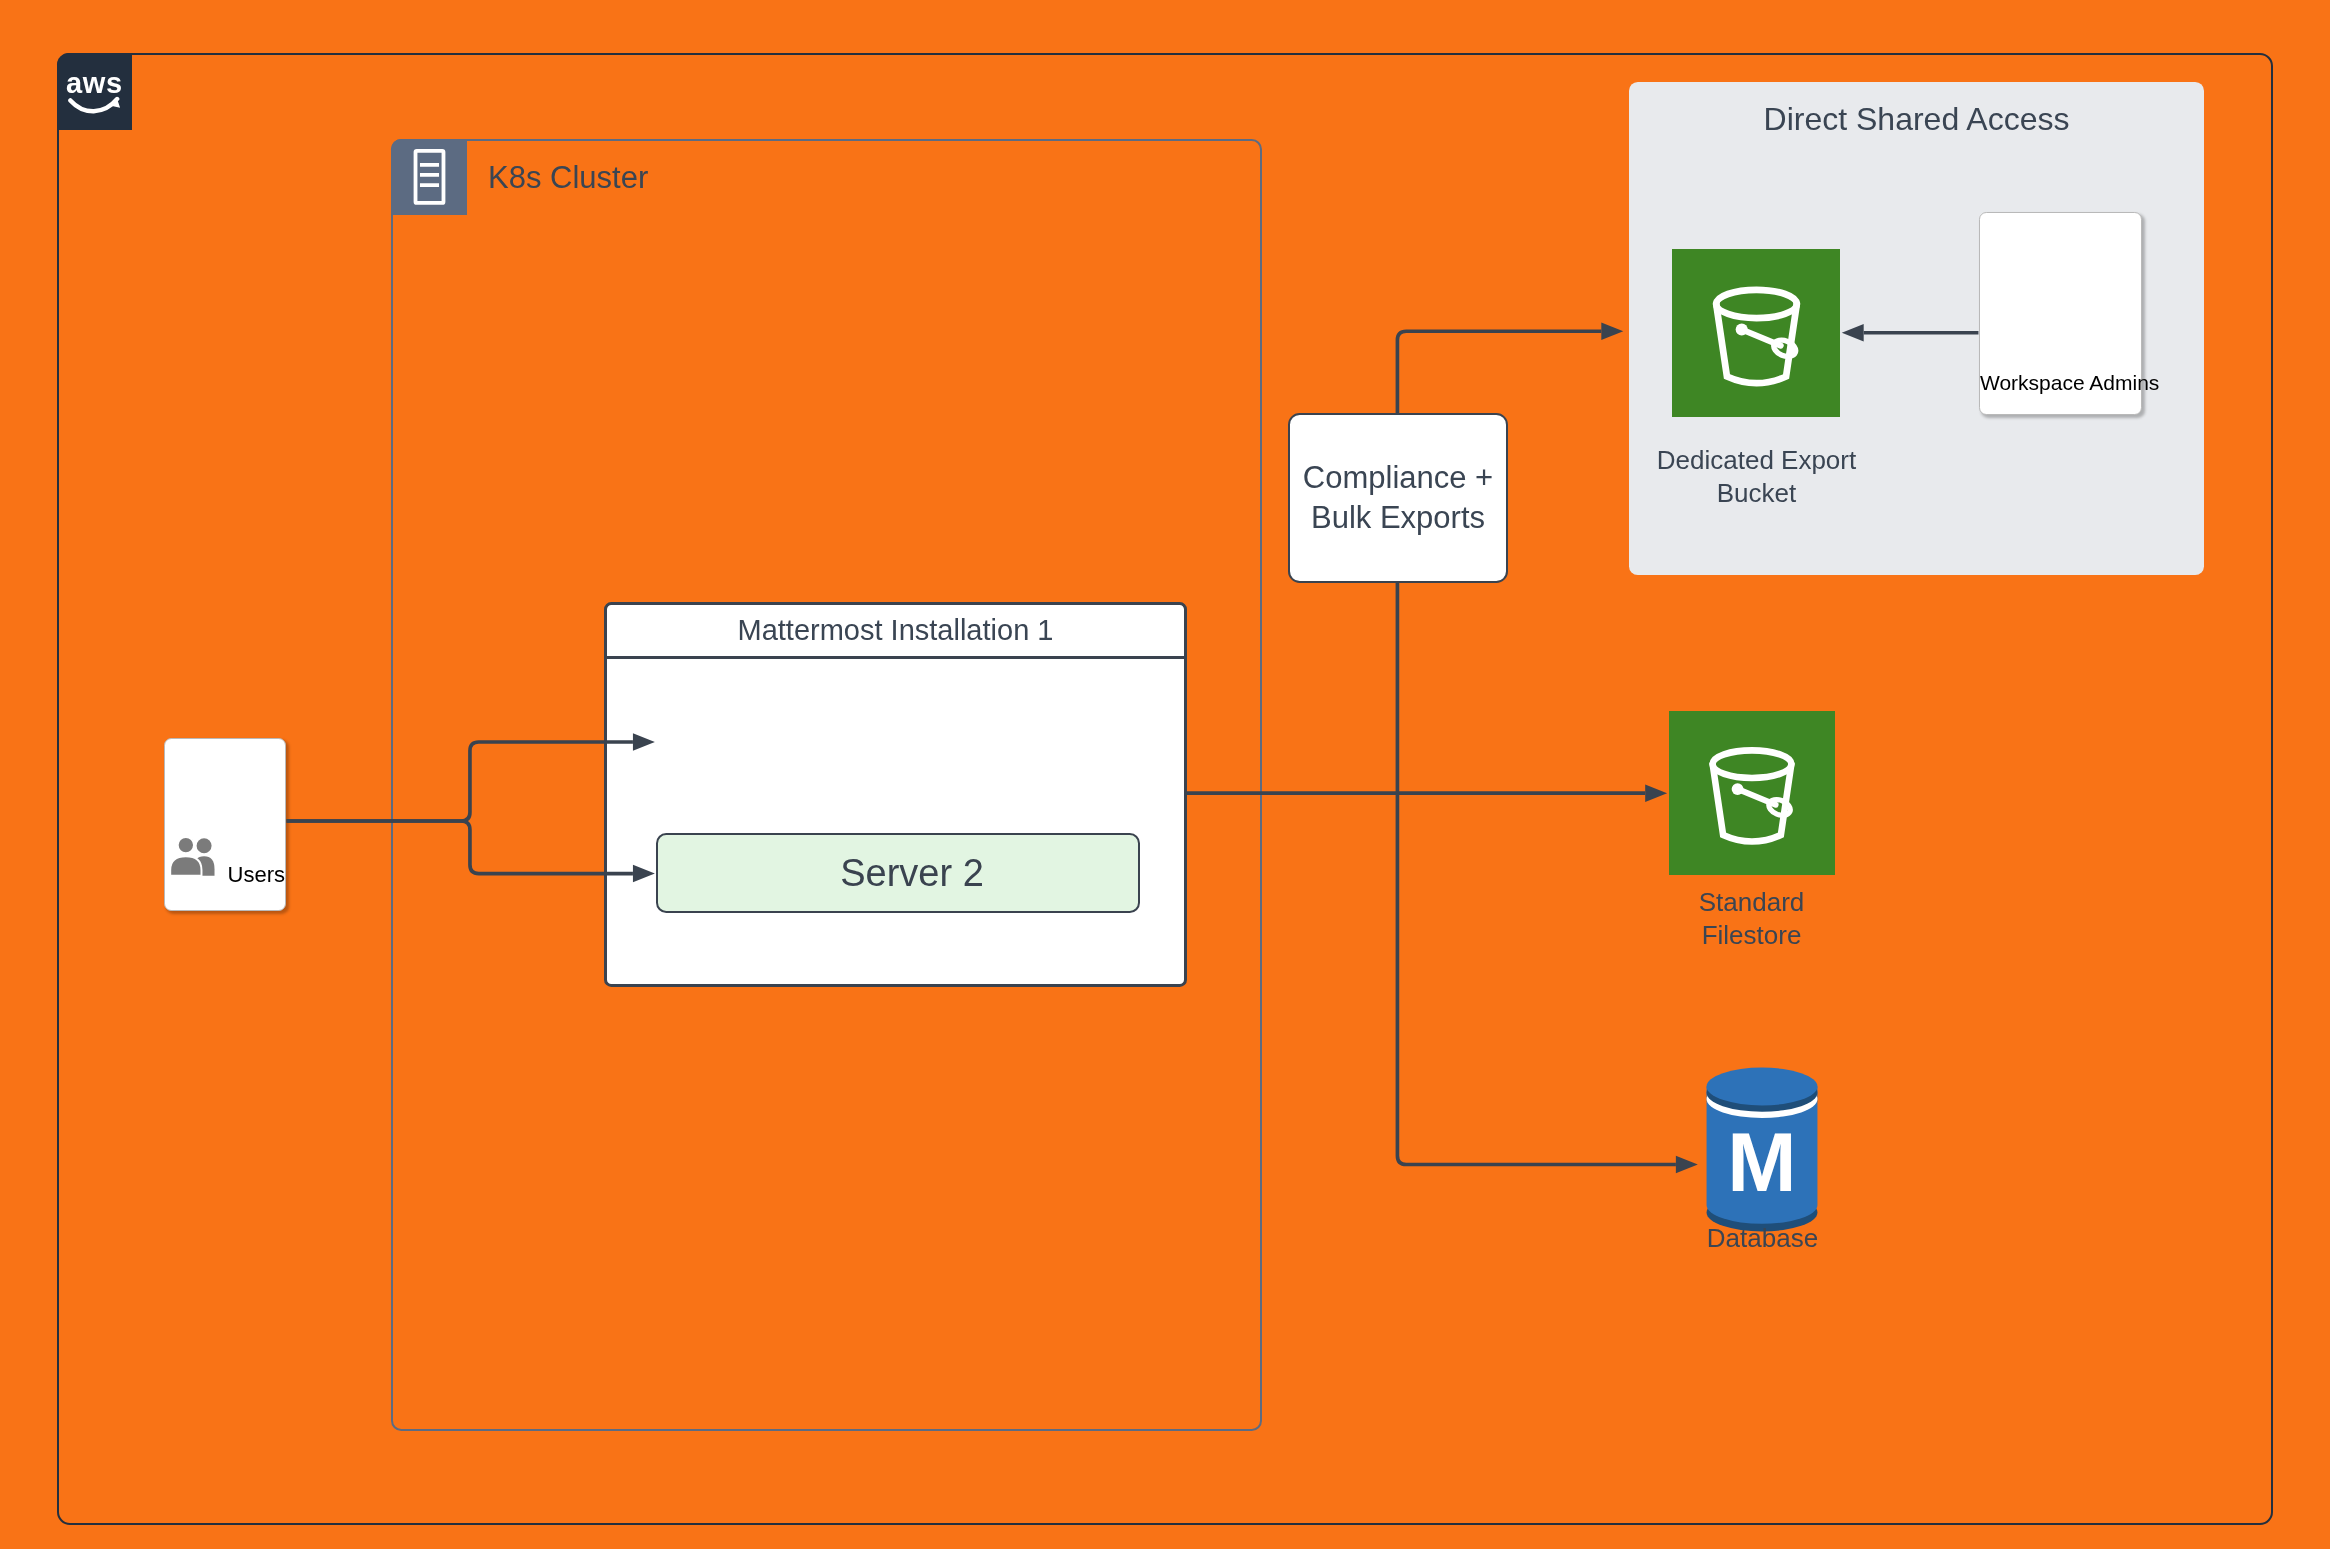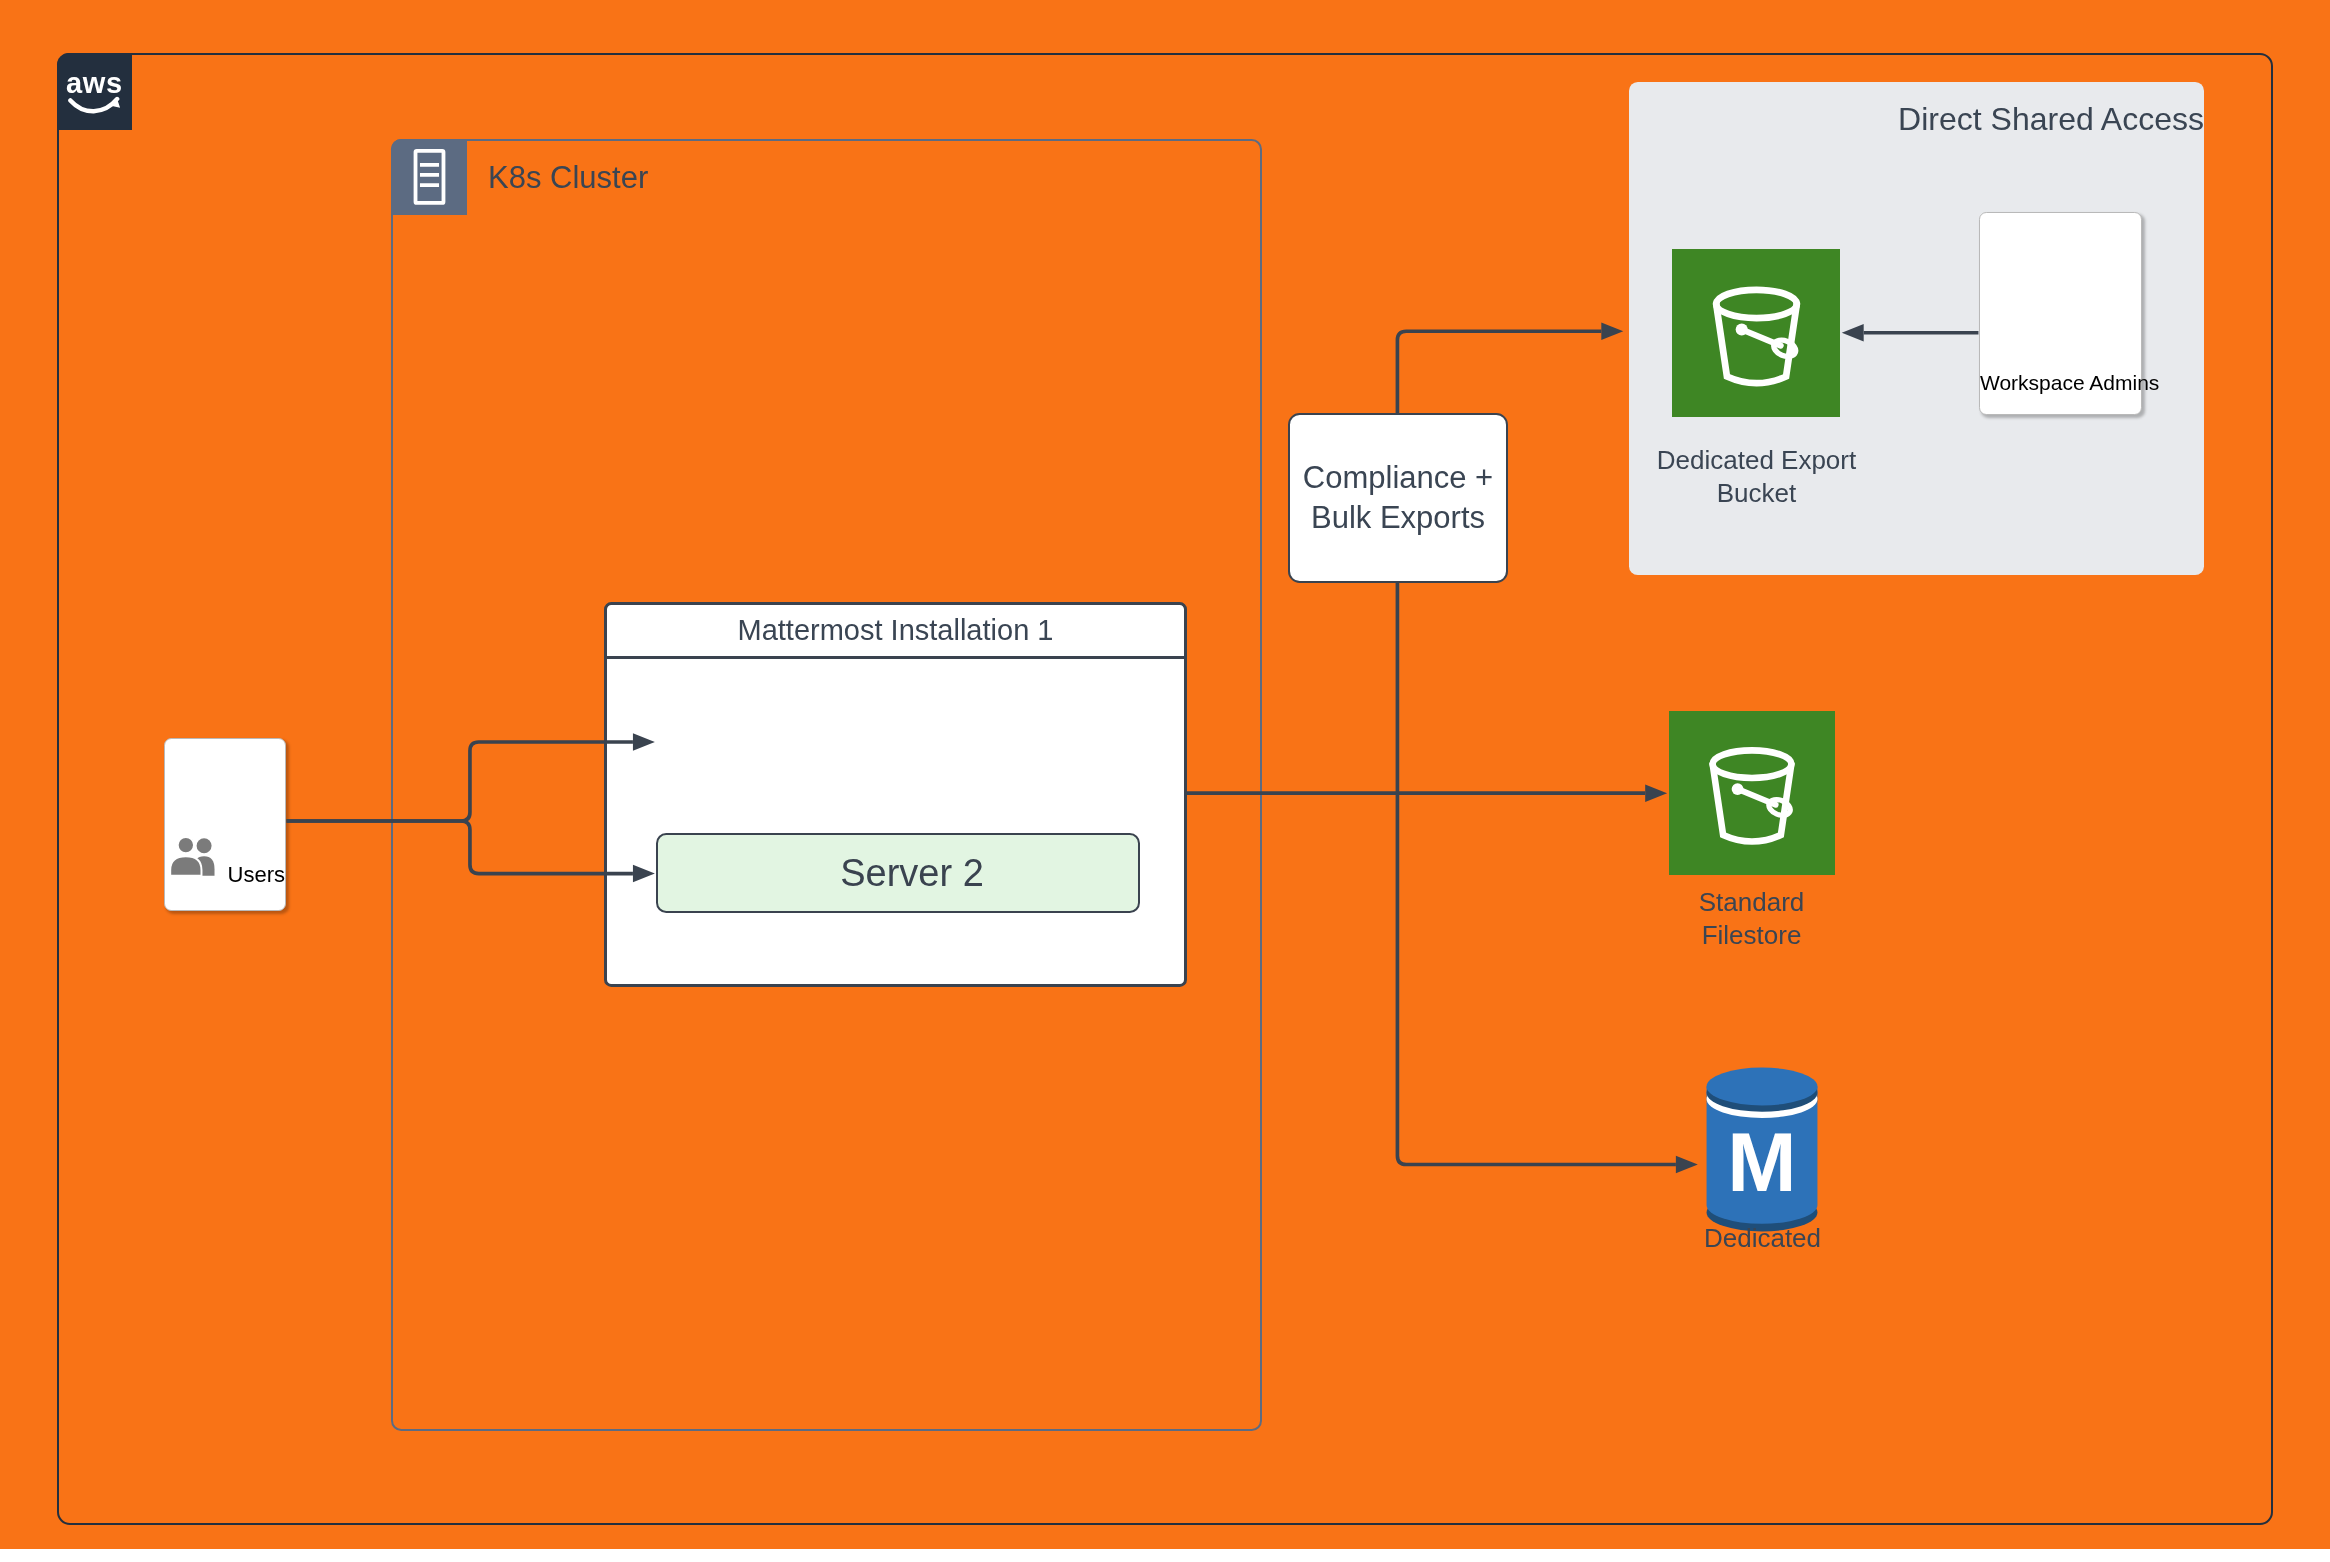--- a/index.html
+++ b/index.html
@@ -38,21 +38,21 @@
     box-shadow:2.2px 2.9px 2.9px rgba(0,0,0,0.25);box-sizing:border-box;z-index:3;
     display:flex;flex-direction:row;align-items:flex-end;justify-content:space-between;}
   .users-card{left:164px;top:738px;width:122px;height:173px;padding:20.5px 0 22px 0;}
   .users-label{font-size:22px;color:var(--c-black,#000);}
   .admins-card{left:1979px;top:212px;width:163px;height:203px;padding:29px 0 19px 0;z-index:3;}
   .admins-label{font-size:21px;color:var(--c-black,#000);white-space:nowrap;}
 
   
   .shared-panel{position:absolute;left:1629px;top:82px;width:575px;height:493px;
     background:var(--c-panel,#e8eaed);border-radius:8.8px;z-index:1;}
-  .panel-title{position:absolute;left:1629px;top:101px;width:575px;text-align:right;
+  .panel-title{position:absolute;left:1629px;top:101px;width:575px;text-align:center;
     font-size:32px;color:var(--c-text,#3a4553);z-index:2;}
 
   .green-tile{position:absolute;background:var(--c-green,#3e8624);z-index:2;
     display:flex;align-items:center;justify-content:center;}
   .tile-dedicated{left:1672px;top:249px;width:168px;height:168px;}
   .tile-standard{left:1669px;top:711px;width:166px;height:164px;}
 
   .node-label{position:absolute;text-align:center;font-size:26px;line-height:1.27;
     color:var(--c-text,#3a4553);z-index:2;}
   .label-dedicated{left:1574px;top:444px;width:365px;}
@@ -160,21 +160,21 @@
   </div>
 
   <svg class="db-icon" viewBox="0 0 100 132">
     <ellipse class="db-dark" cx="50" cy="116" rx="44" ry="15"></ellipse>
     <path class="db-blue" d="M6 16 L94 16 L94 110 A44 15 0 0 1 6 110 Z"></path>
     <ellipse cx="50" cy="26" rx="44" ry="15" fill="#fff"></ellipse>
     <ellipse class="db-dark" cx="50" cy="21" rx="44" ry="15"></ellipse>
     <ellipse class="db-blue" cx="50" cy="16" rx="44" ry="15"></ellipse>
     <text x="50" y="99" text-anchor="middle" font-size="66" font-weight="bold" fill="#fff">M</text>
   </svg>
-  <div class="node-label label-database">Dedicated</div>
+  <div class="node-label label-database">Database</div>
 
   <svg class="overlay" viewBox="0 0 3188 2138">
 
     <path class="connector" d="M392 1123 H631 Q643 1123 643 1111 V1027 Q643 1015 655 1015 H866"></path>
     <polygon class="arrowhead" points="896,1015 866,1003 866,1027"></polygon>
     <path class="connector" d="M392 1123 H631 Q643 1123 643 1135 V1183 Q643 1195 655 1195 H866"></path>
     <polygon class="arrowhead" points="896,1195 866,1183 866,1207"></polygon>
 
     <path class="connector" d="M1624 1085 H2251"></path>
     <polygon class="arrowhead" points="2281,1085 2251,1073 2251,1097"></polygon>

